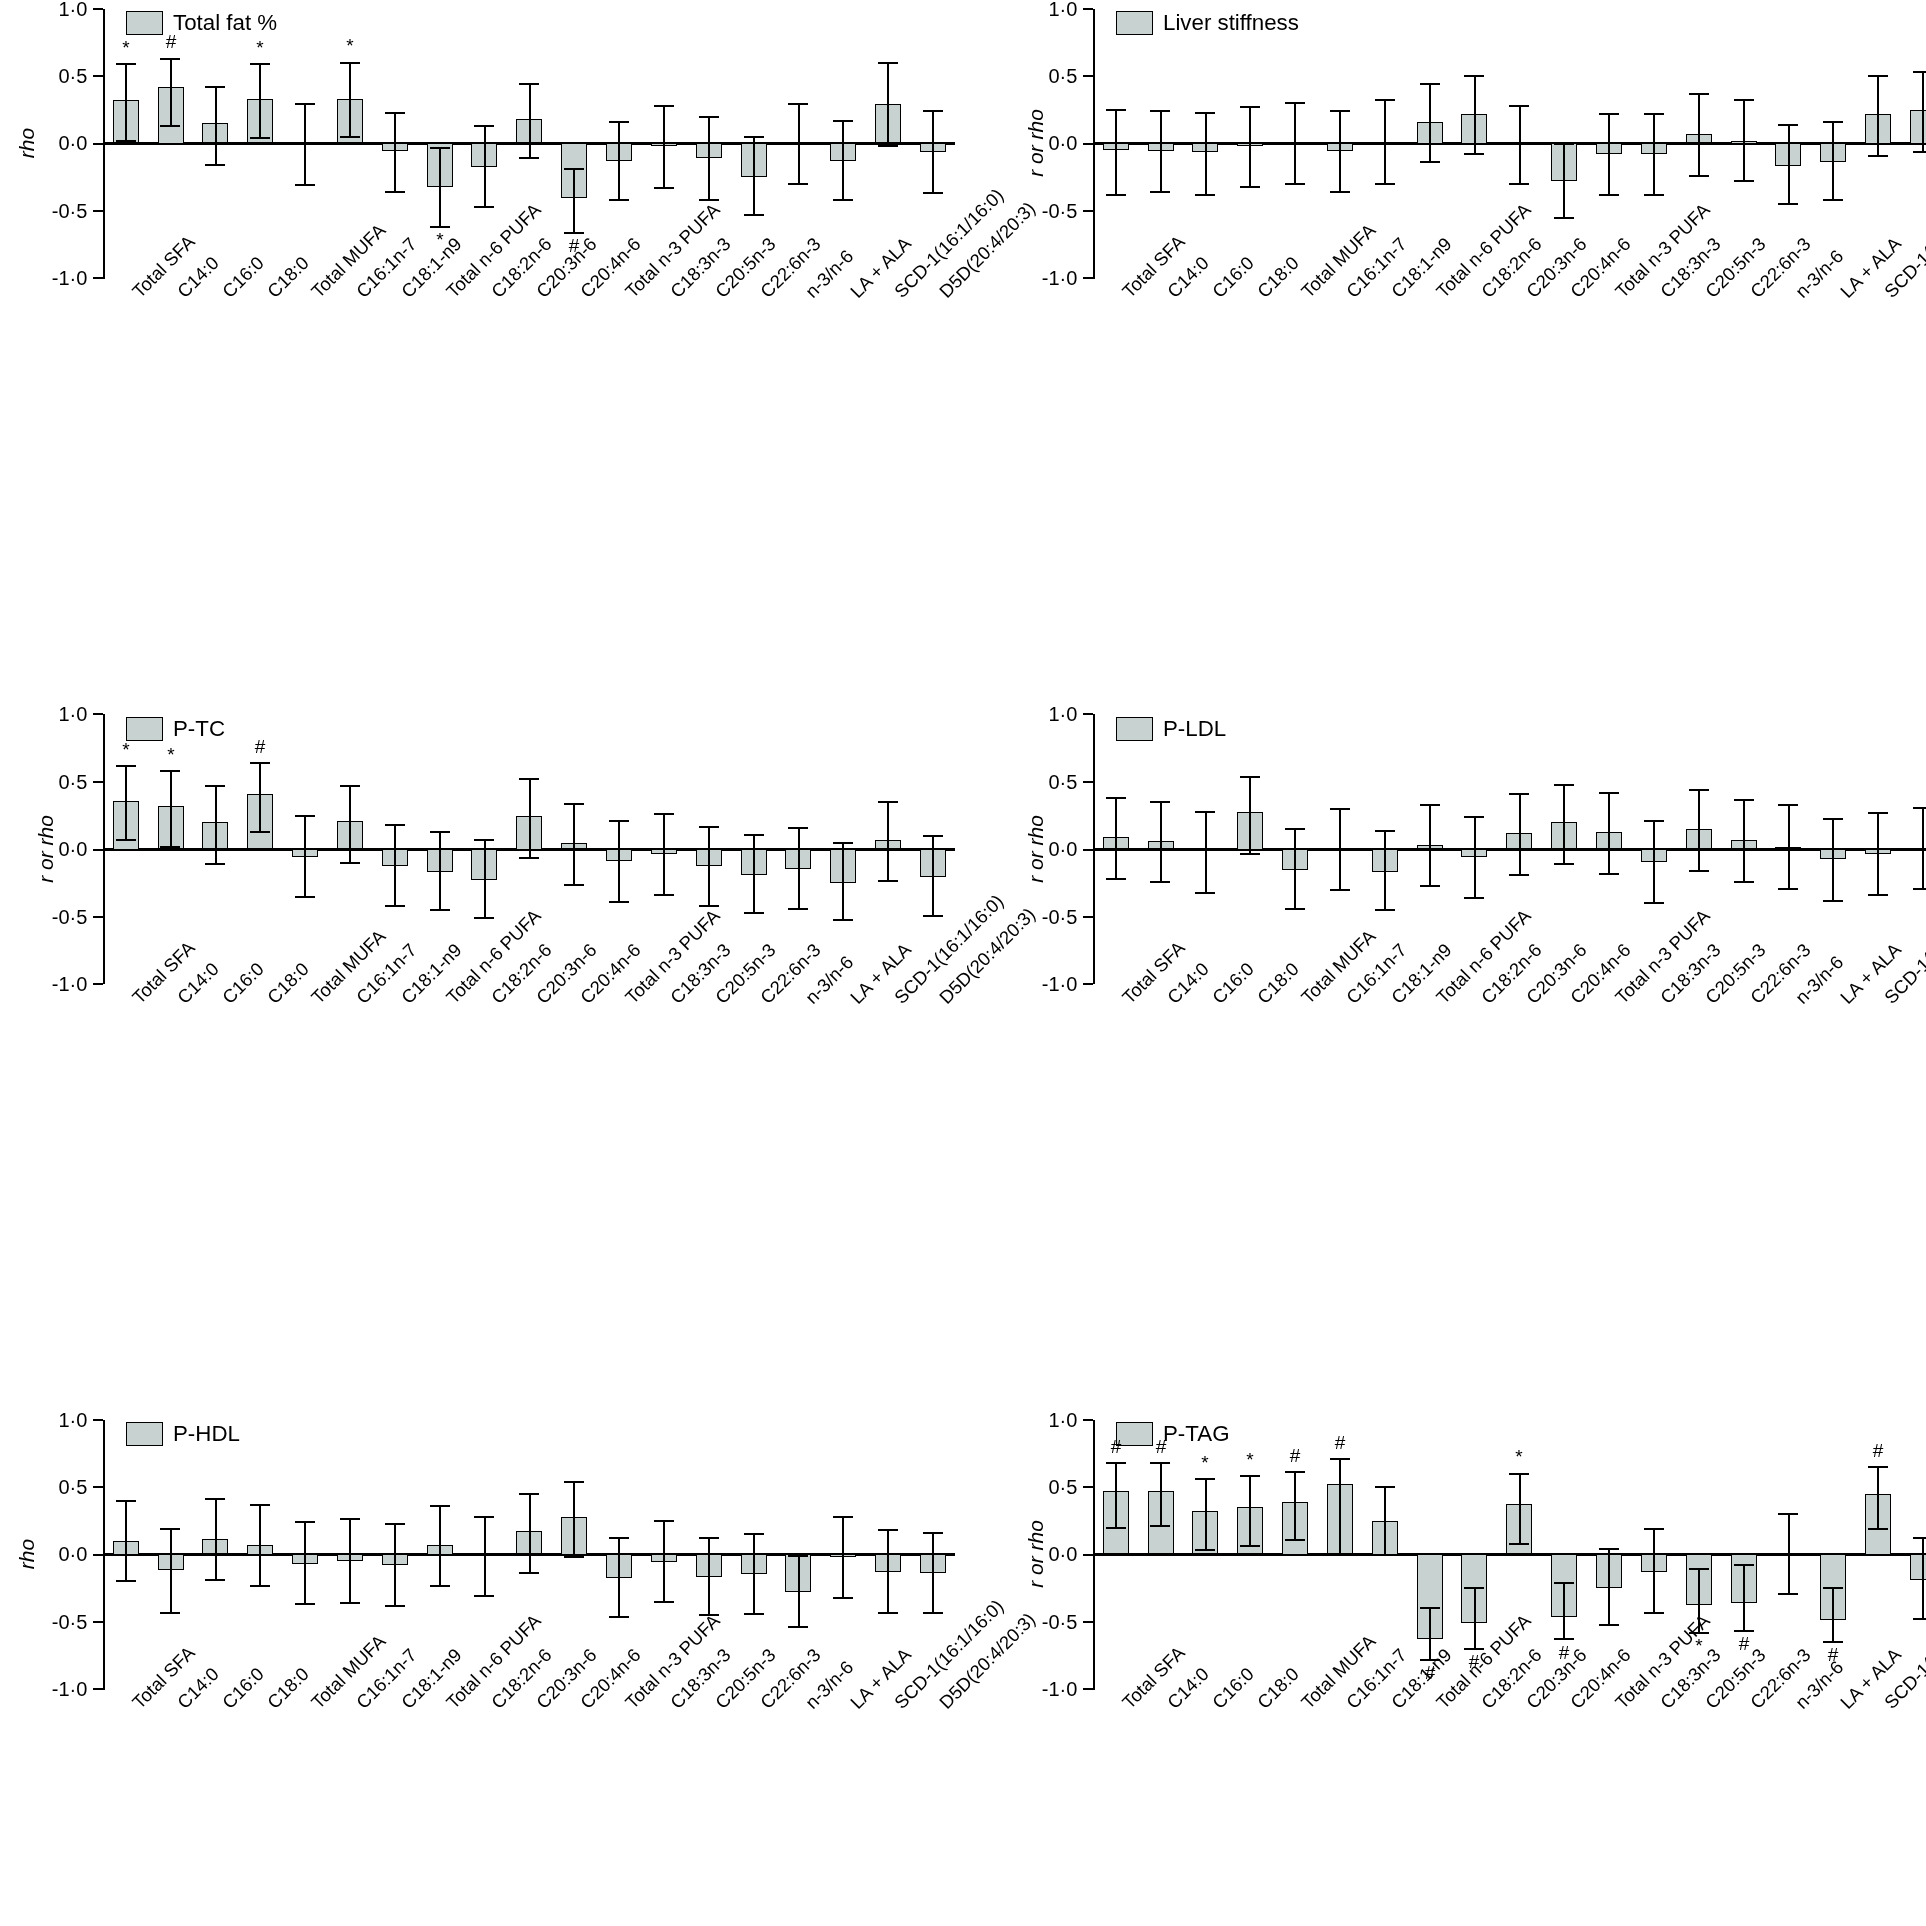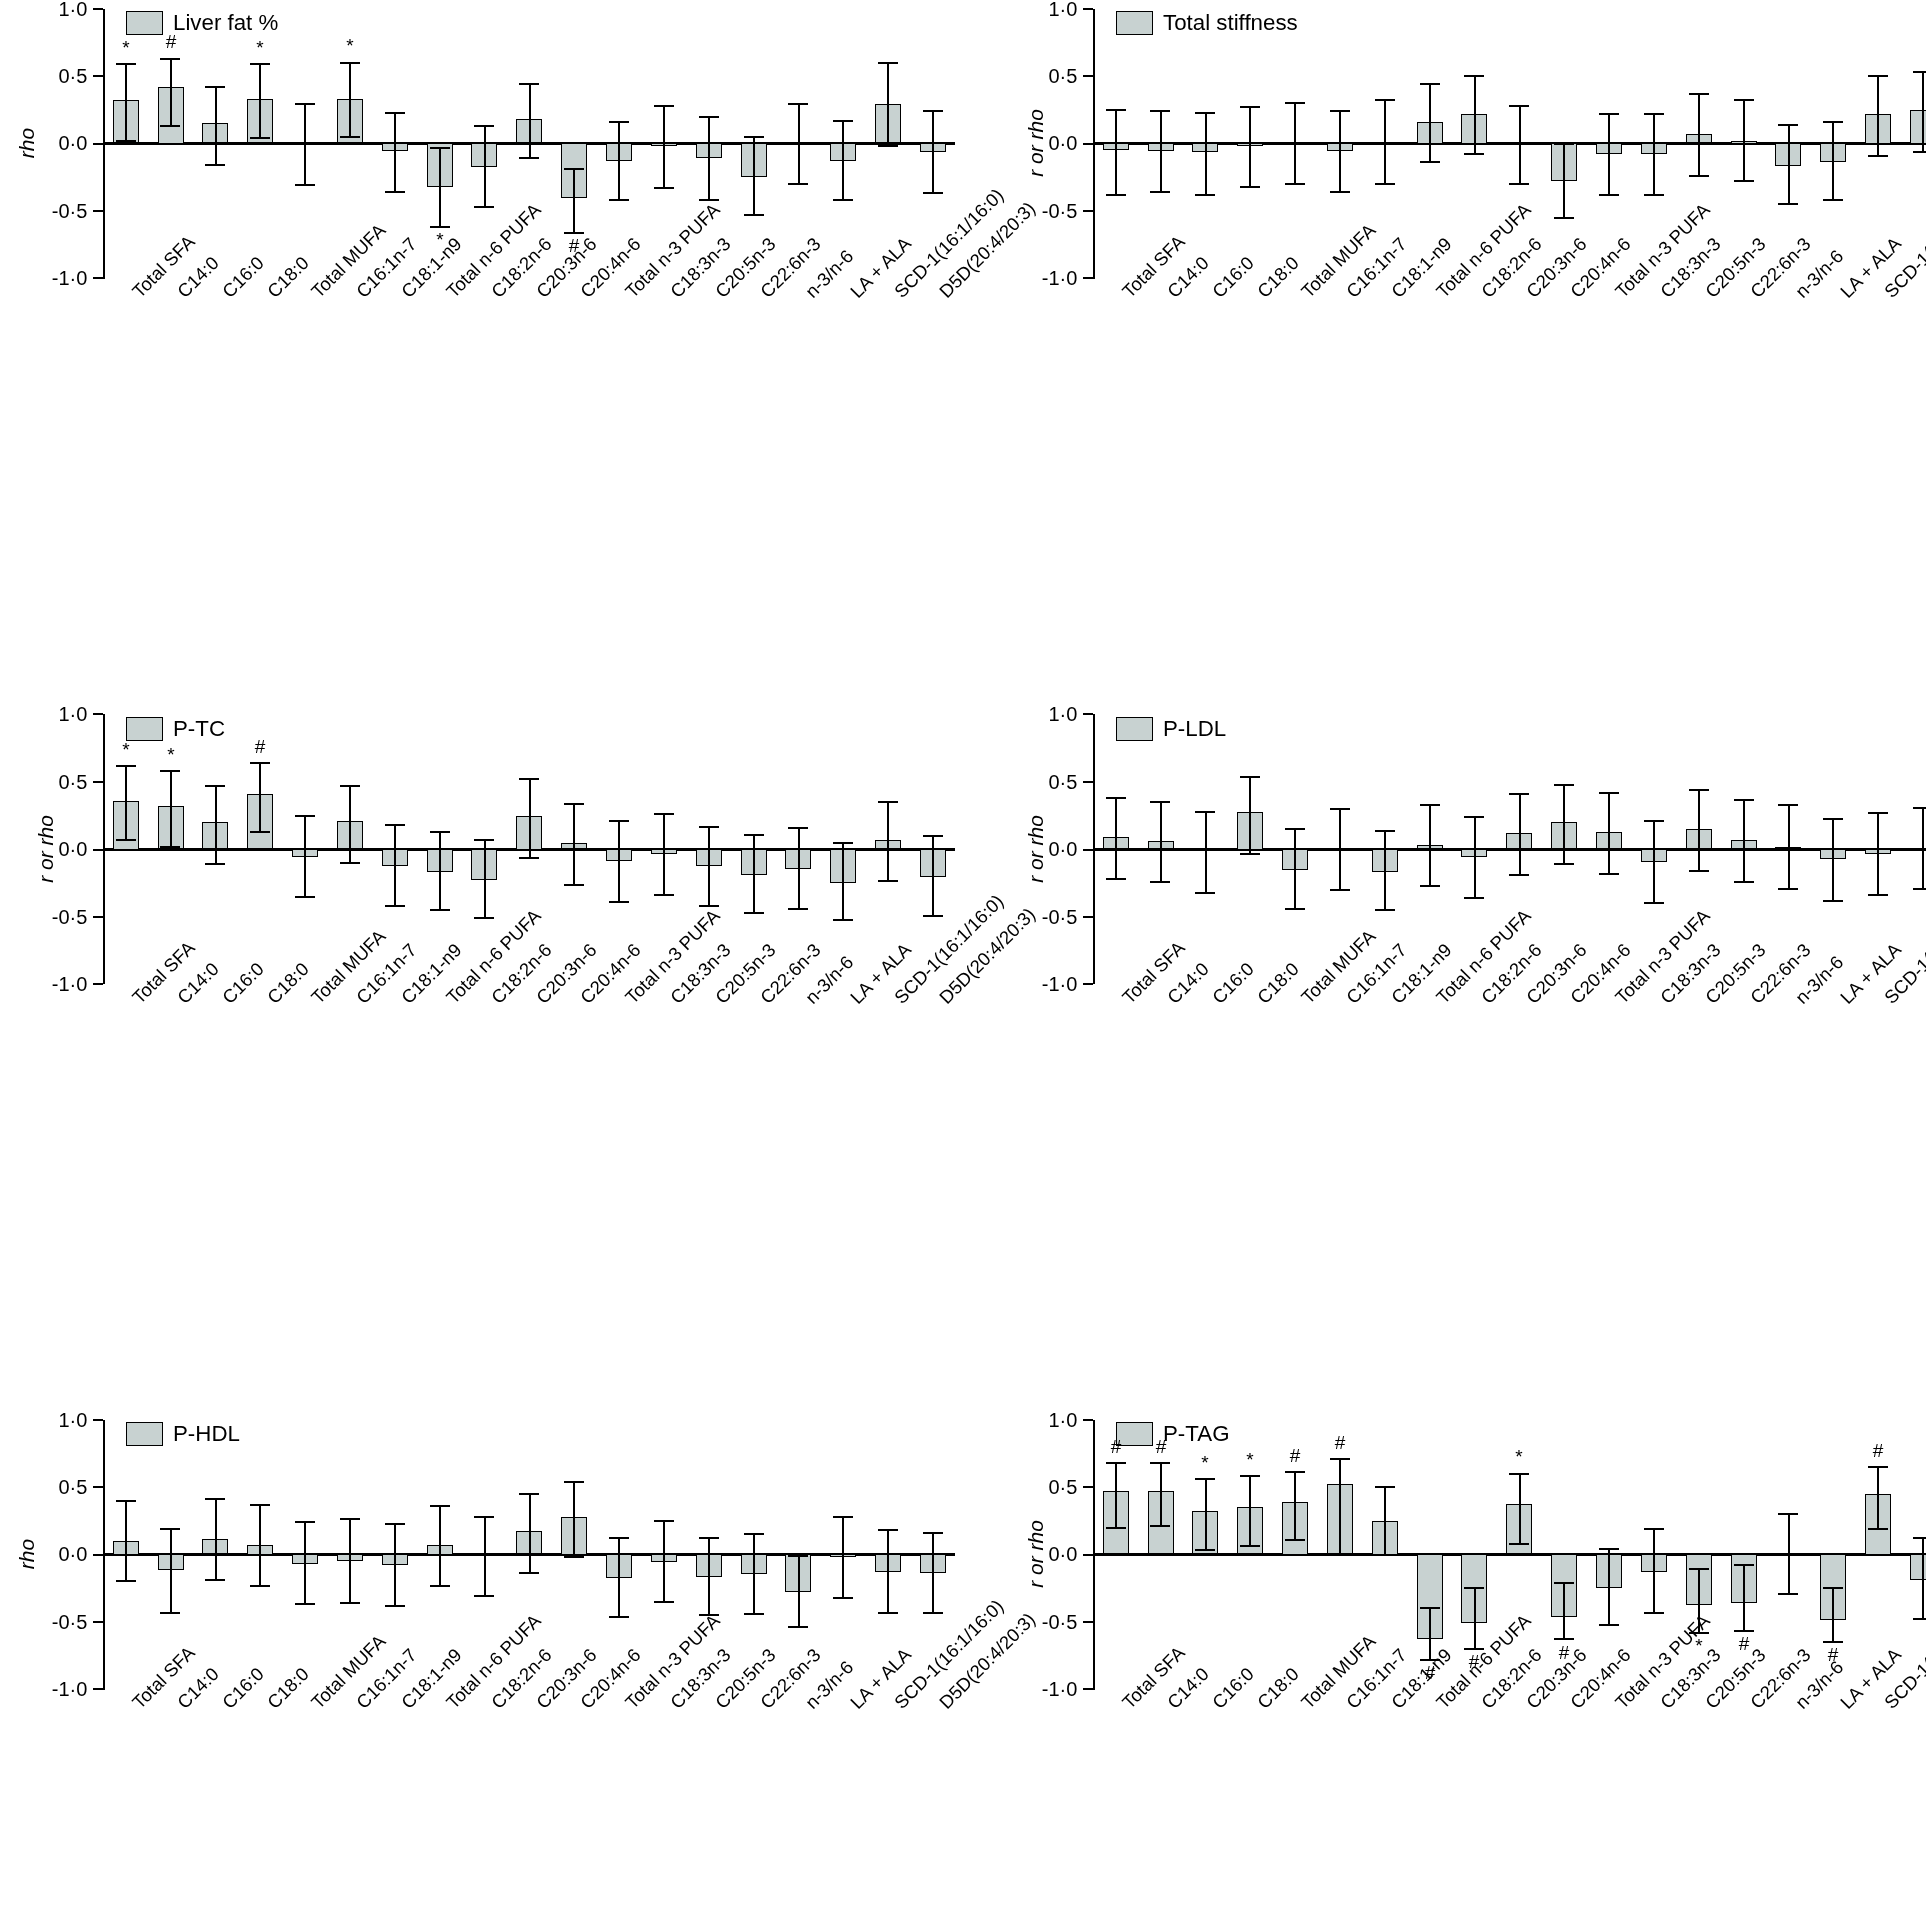--- a/index.html
+++ b/index.html
@@ -37,21 +37,21 @@
           <div class="ytick-label" style="width: 65px; left: 22.3px; top: 76px;">0·5</div>
           <div class="ytick" style="left: 93px; top: 143px; width: 10px;"></div>
           <div class="ytick-label" style="width: 65px; left: 22.3px; top: 143px;">0·0</div>
           <div class="ytick" style="left: 93px; top: 210px; width: 10px;"></div>
           <div class="ytick-label" style="width: 65px; left: 22.3px; top: 211px;">-0·5</div>
           <div class="ytick" style="left: 93px; top: 277px; width: 10px;"></div>
           <div class="ytick-label" style="width: 65px; left: 22.3px; top: 278px;">-1·0</div>
           <div class="zeroline" style="left: 103px; top: 142px; width: 852px;"></div>
           <div class="legend" style="left: 126px; top: 10px;">
             <div class="swatch"></div>
-            <div class="ltext">Liver fat %</div>
+            <div class="ltext">Total fat %</div>
           </div>
           <div class="bar" style="left: 113px; top: 100px; width: 26px; height: 43px;"></div>
           <div class="whisker" style="left: 125px; top: 64px; height: 77px;"></div>
           <div class="cap" style="left: 116px; top: 63px; width: 20px;"></div>
           <div class="cap" style="left: 116px; top: 140px; width: 20px;"></div>
           <div class="sig" style="left: 126px; top: 37px;">*</div>
           <div class="bar" style="left: 158px; top: 87px; width: 26px; height: 57px;"></div>
           <div class="whisker" style="left: 170px; top: 58px; height: 67px;"></div>
           <div class="cap" style="left: 160px; top: 58px; width: 20px;"></div>
           <div class="cap" style="left: 160px; top: 125px; width: 20px;"></div>
@@ -159,21 +159,21 @@
           <div class="ytick-label" style="width: 65px; left: 22.3px; top: 76px;">0·5</div>
           <div class="ytick" style="left: 93px; top: 143px; width: 10px;"></div>
           <div class="ytick-label" style="width: 65px; left: 22.3px; top: 143px;">0·0</div>
           <div class="ytick" style="left: 93px; top: 210px; width: 10px;"></div>
           <div class="ytick-label" style="width: 65px; left: 22.3px; top: 211px;">-0·5</div>
           <div class="ytick" style="left: 93px; top: 277px; width: 10px;"></div>
           <div class="ytick-label" style="width: 65px; left: 22.3px; top: 278px;">-1·0</div>
           <div class="zeroline" style="left: 103px; top: 142px; width: 852px;"></div>
           <div class="legend" style="left: 126px; top: 10px;">
             <div class="swatch"></div>
-            <div class="ltext">Total stiffness</div>
+            <div class="ltext">Liver stiffness</div>
           </div>
           <div class="bar" style="left: 113px; top: 143px; width: 26px; height: 6.7px;"></div>
           <div class="whisker" style="left: 125px; top: 110px; height: 85px;"></div>
           <div class="cap" style="left: 116px; top: 109px; width: 20px;"></div>
           <div class="cap" style="left: 116px; top: 194px; width: 20px;"></div>
           <div class="bar" style="left: 158px; top: 143px; width: 26px; height: 8px;"></div>
           <div class="whisker" style="left: 170px; top: 111px; height: 81px;"></div>
           <div class="cap" style="left: 160px; top: 110px; width: 20px;"></div>
           <div class="cap" style="left: 160px; top: 191px; width: 20px;"></div>
           <div class="bar" style="left: 202px; top: 143px; width: 26px; height: 9.4px;"></div>

